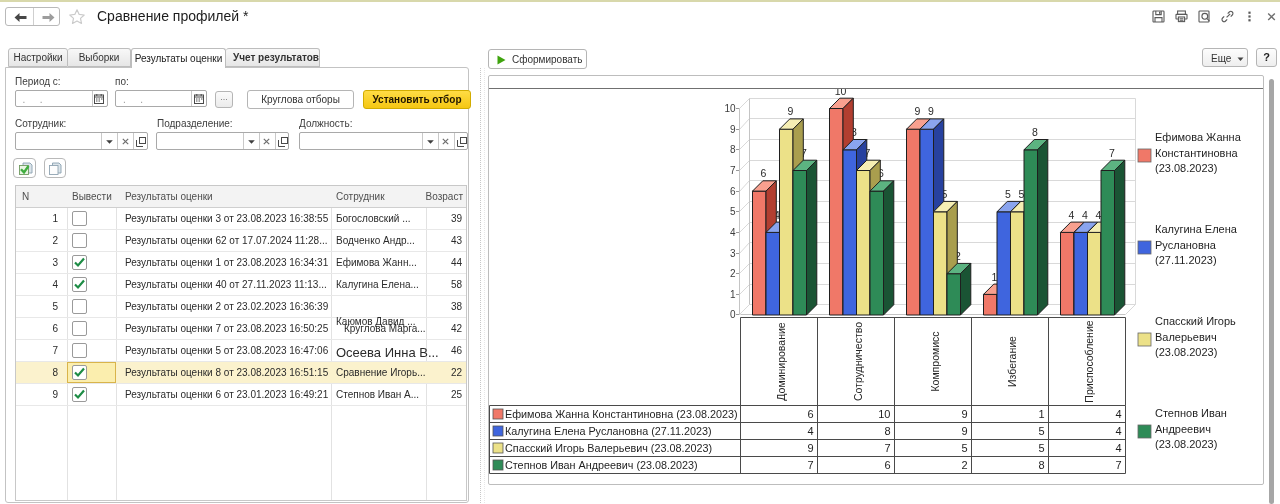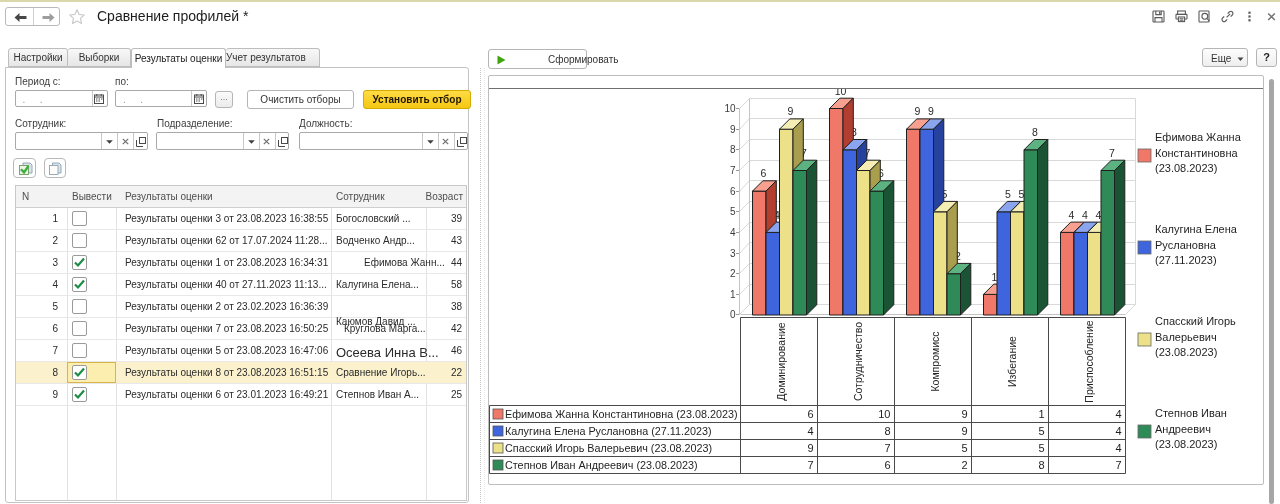--- a/index.html
+++ b/index.html
@@ -48,21 +48,21 @@
     <rect x="5.4" y="1.6" width="2.2" height="2.2" fill="#5a5a5a" stroke="none"></rect>
     <rect x="5.4" y="5.4" width="2.2" height="2.2" fill="#5a5a5a" stroke="none"></rect>
     <rect x="5.4" y="9.2" width="2.2" height="2.2" fill="#5a5a5a" stroke="none"></rect>
   </svg>
 <svg style="position:absolute;left:1265px;top:10px;" width="13" height="13" viewBox="0 0 13 13" fill="none" stroke="#5a5a5a" stroke-width="1.1">
     <path d="M3.2 3.4l6.6 6.6M9.8 3.4l-6.6 6.6" stroke="#6f6f6f" stroke-width="1.4"></path>
   </svg>
 
 <div class="abs" style="left:8px;top:48px;width:60px;height:19px;border:1px solid #bdbdbd;border-radius:3px 3px 0 0;background:linear-gradient(#f8f8f8,#e6e6e6);font-size:10px;color:#333;text-align:center;line-height:18px;white-space:nowrap;">Настройки</div>
 <div class="abs" style="left:68px;top:48px;width:63px;height:19px;border:1px solid #bdbdbd;border-left:none;border-radius:3px 3px 0 0;background:linear-gradient(#f8f8f8,#e6e6e6);font-size:10px;color:#333;text-align:center;line-height:18px;white-space:nowrap;">Выборки</div>
-<div class="abs" style="left:226px;top:48px;width:94px;height:19px;border:1px solid #bdbdbd;border-left:none;border-radius:3px 3px 0 0;background:linear-gradient(#f8f8f8,#e6e6e6);font-size:10px;color:#333;text-align:left;line-height:18px;white-space:nowrap;">Учет результатов</div>
+<div class="abs" style="left:226px;top:48px;width:94px;height:19px;border:1px solid #bdbdbd;border-left:none;border-radius:3px 3px 0 0;background:linear-gradient(#f8f8f8,#e6e6e6);font-size:10px;color:#333;text-align:right;line-height:18px;white-space:nowrap;font-weight:bold;">Учет результатов</div>
 
 <div class="abs" style="left:5px;top:67px;width:464px;height:436px;border:1px solid #c3c3c3;border-radius:0 3px 3px 3px;background:#fff;"></div>
 <div class="abs" style="left:131px;top:48px;width:95px;height:20px;border:1px solid #bdbdbd;border-bottom:none;border-radius:3px 3px 0 0;background:#fff;font-size:10px;color:#222;text-align:center;line-height:19px;white-space:nowrap;">Результаты оценки</div>
 
 <div class="abs" style="left:15px;top:76px;font-size:10px;color:#3d3d3d;">Период с:</div>
 <div class="abs" style="left:115px;top:76px;font-size:10px;color:#3d3d3d;">по:</div>
 <div style="position:absolute;left:14.5px;top:90px;width:93px;height:17px;border:1px solid #a9a9a9;border-radius:2px;background:#fff;">
     <div style="position:absolute;left:7px;top:3px;font-size:10px;color:#9a9a9a;letter-spacing:3px;">.&nbsp;&nbsp;.</div>
     <div style="position:absolute;right:14px;top:0;width:1px;height:15px;background:#c9c9c9;"></div>
     <svg style="position:absolute;right:2.5px;top:3px;" width="10" height="10" viewBox="0 0 10 10" fill="none" stroke="#4a4a4a" stroke-width="1">
@@ -74,21 +74,21 @@
 <div style="position:absolute;left:115px;top:90px;width:92px;height:17px;border:1px solid #a9a9a9;border-radius:2px;background:#fff;">
     <div style="position:absolute;left:7px;top:3px;font-size:10px;color:#9a9a9a;letter-spacing:3px;">.&nbsp;&nbsp;.</div>
     <div style="position:absolute;right:14px;top:0;width:1px;height:15px;background:#c9c9c9;"></div>
     <svg style="position:absolute;right:2.5px;top:3px;" width="10" height="10" viewBox="0 0 10 10" fill="none" stroke="#4a4a4a" stroke-width="1">
       <rect x="0.5" y="1" width="9" height="8.5"></rect>
       <path d="M0.5 3h9M2.8 0v2M7.2 0v2"></path>
       <path d="M2 5h1.5M4.5 5h1.5M7 5h1.5M2 7h1.5M4.5 7h1.5" stroke-width="1.1"></path>
     </svg>
   </div>
 <div class="abs" style="left:215px;top:91px;width:18px;height:17px;border:1px solid #b5b5b5;border-radius:3px;background:linear-gradient(#fbfbfb,#ebebeb);font-size:9px;color:#777;text-align:center;line-height:11px;">...</div>
-<div class="abs" style="left:247px;top:90px;width:107px;height:19px;border:1px solid #b5b5b5;border-radius:3px;background:#fff;font-size:10px;color:#333;text-align:center;line-height:17px;white-space:nowrap;">Очистить отборы</div>
+<div class="abs" style="left:247px;top:90px;width:107px;height:19px;border:1px solid #b5b5b5;border-radius:3px;background:#fff;font-size:10px;color:#333;text-align:center;line-height:17px;white-space:nowrap;">Круглова отборы</div>
 <div class="abs" style="left:363px;top:90px;width:108px;height:19px;border:1px solid #d2ac00;border-radius:3px;background:linear-gradient(#ffdc45,#f5c713);font-size:10px;color:#201600;font-weight:bold;text-align:center;line-height:17px;white-space:nowrap;">Установить отбор</div>
 
 <div class="abs" style="left:15px;top:118px;font-size:10px;color:#3d3d3d;">Сотрудник:</div>
 <div class="abs" style="left:157px;top:118px;font-size:10px;color:#3d3d3d;">Подразделение:</div>
 <div class="abs" style="left:299px;top:118px;font-size:10px;color:#3d3d3d;">Должность:</div>
 <div style="position:absolute;left:14.5px;top:132px;width:133px;height:18px;border:1px solid #a9a9a9;border-radius:2px;background:#fff;">
     <div style="position:absolute;left:85.5px;top:0;width:1px;height:16px;background:#c9c9c9;"></div>
     <div style="position:absolute;left:101.5px;top:0;width:1px;height:16px;background:#c9c9c9;"></div>
     <div style="position:absolute;left:117.5px;top:0;width:1px;height:16px;background:#c9c9c9;"></div>
     <svg style="position:absolute;left:90.5px;top:7px;" width="7" height="4" viewBox="0 0 7 4">
@@ -177,21 +177,21 @@
       <div style="position:absolute;left:320px;top:5px;font-size:10px;color:#2b2b2b;white-space:nowrap;">Водченко Андр...</div>
       <div style="position:absolute;right:6px;top:5px;font-size:10px;color:#2b2b2b;">43</div>
     </div>
 <div style="position:absolute;left:0;top:66px;width:452px;height:22px;border-bottom:1px solid #e8e8e8;">
       <div style="position:absolute;left:0;top:5px;width:42px;text-align:right;font-size:10px;color:#2b2b2b;">3</div>
       <div style="position:absolute;left:56px;top:3px;"><svg width="15" height="15" viewBox="0 0 15 15">
           <rect x="0.5" y="0.5" width="14" height="14" fill="#fff" stroke="#9a9a9a" rx="1.5"></rect>
           <path d="M3 7.5 L6 10.5 L12 3.5" stroke="#1d8c45" stroke-width="2.2" fill="none"></path>
         </svg></div>
       <div style="position:absolute;left:109px;top:5px;font-size:10px;color:#2b2b2b;white-space:nowrap;">Результаты оценки 1 от 23.08.2023 16:34:31</div>
-      <div style="position:absolute;left:320px;top:5px;font-size:10px;color:#2b2b2b;white-space:nowrap;margin-left:28px;">Ефимова Жанн...</div>
+      <div style="position:absolute;left:320px;top:5px;font-size:10px;color:#2b2b2b;white-space:nowrap;">Ефимова Жанн...</div>
       <div style="position:absolute;right:6px;top:5px;font-size:10px;color:#2b2b2b;">44</div>
     </div>
 <div style="position:absolute;left:0;top:88px;width:452px;height:22px;border-bottom:1px solid #e8e8e8;">
       <div style="position:absolute;left:0;top:5px;width:42px;text-align:right;font-size:10px;color:#2b2b2b;">4</div>
       <div style="position:absolute;left:56px;top:3px;"><svg width="15" height="15" viewBox="0 0 15 15">
           <rect x="0.5" y="0.5" width="14" height="14" fill="#fff" stroke="#9a9a9a" rx="1.5"></rect>
           <path d="M3 7.5 L6 10.5 L12 3.5" stroke="#1d8c45" stroke-width="2.2" fill="none"></path>
         </svg></div>
       <div style="position:absolute;left:109px;top:5px;font-size:10px;color:#2b2b2b;white-space:nowrap;">Результаты оценки 40 от 27.11.2023 11:13...</div>
       <div style="position:absolute;left:320px;top:5px;font-size:10px;color:#2b2b2b;white-space:nowrap;">Калугина Елена...</div>
@@ -247,21 +247,21 @@
     </div>
 </div>
 
 <div class="abs" style="left:480px;top:68px;width:1px;height:435px;border-left:1px dotted #c8c8c8;"></div>
 <div class="abs" style="left:484px;top:68px;width:1px;height:435px;border-left:1px dotted #e8e8e8;"></div>
 
 <div class="abs" style="left:488px;top:49px;width:99px;height:20px;border:1px solid #b5b5b5;border-radius:3px;background:#fff;">
  <svg class="abs" style="left:8px;top:5px;" width="9" height="10" viewBox="0 0 9 10">
       <path d="M0.5 0.5l8 4.5-8 4.5z" fill="#3fa40e"></path>
     </svg>
- <div class="abs" style="left:23px;top:4px;font-size:10px;color:#333;white-space:nowrap;margin-left:36px;">Сформировать</div>
+ <div class="abs" style="left:23px;top:4px;font-size:10px;color:#333;white-space:nowrap;">Сформировать</div>
 </div>
 <div class="abs" style="left:1202px;top:48px;width:46px;height:19px;border:1px solid #b5b5b5;border-radius:3px;background:linear-gradient(#fdfdfd,#eee);">
  <div class="abs" style="left:8px;top:4px;font-size:10px;color:#333;">Еще</div>
  <svg class="abs" style="left:34px;top:8px;" width="7" height="5" viewBox="0 0 7 5">
       <path d="M0.5 0.5h6L3.5 4z" fill="#444"></path>
     </svg>
 </div>
 <div class="abs" style="left:1256px;top:48px;width:21px;height:19px;border:1px solid #b5b5b5;border-radius:3px;background:linear-gradient(#fdfdfd,#eee);font-size:11px;color:#222;font-weight:bold;text-align:center;line-height:17px;">?</div>
 
 <div class="abs" style="left:488px;top:75px;width:776px;height:410px;border:1px solid #bdbdbd;border-radius:2px;background:#fff;"></div>

